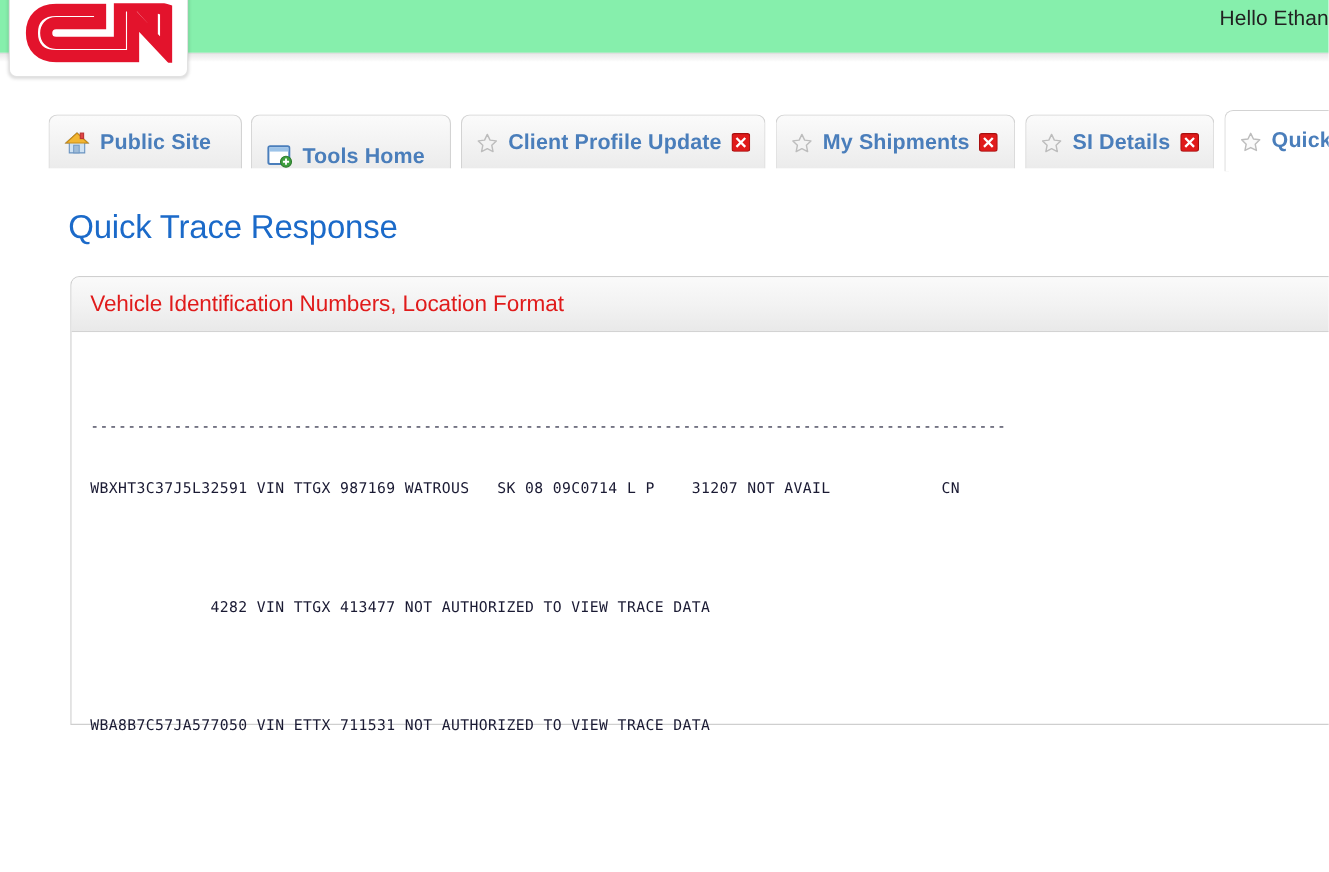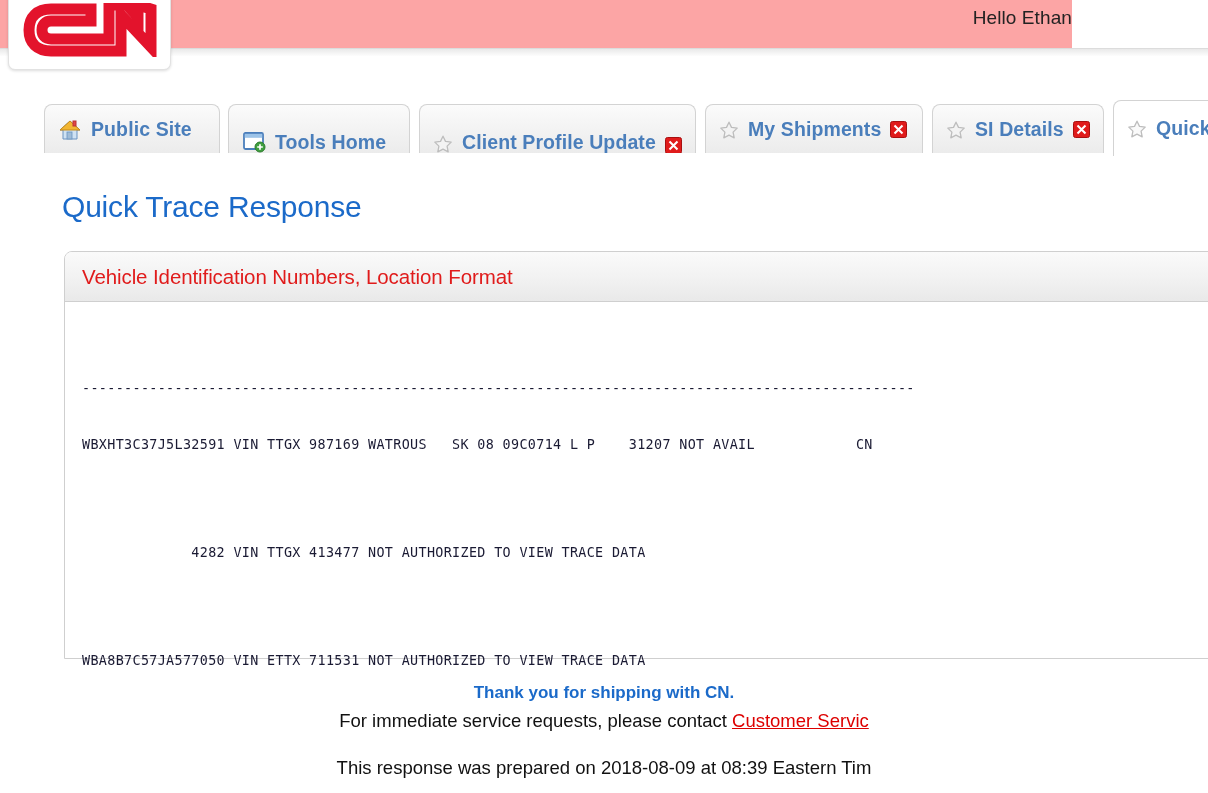--- a/index.html
+++ b/index.html
@@ -18,23 +18,23 @@
     height: 793px;
     overflow: hidden;
     background: #ffffff;
   }
 
   
   .topbar {
     position: absolute;
     left: 0;
     top: 0;
-    width: 1072px;
+    width: 1208px;
     height: 48px;
-    background: #fca5a5;
+    background: #86efac;
   }
   .topbar-underline {
     position: absolute;
     left: 0;
     top: 48px;
     width: 1208px;
     height: 8px;
     background: linear-gradient(to bottom, #e9e9e9 0%, #f4f4f4 55%, #fdfdfd 100%);
     border-top: 1px solid #dcdcdc;
     box-sizing: border-box;
@@ -241,21 +241,21 @@
         <svg width="24" height="24" viewBox="0 0 24 24">
           <rect x="2" y="3" width="19" height="16" rx="1.5" fill="#ffffff" stroke="#4a7ebb" stroke-width="1.8"></rect>
           <rect x="2.8" y="3.8" width="17.4" height="4" fill="#9cc3e8"></rect>
           <circle cx="18" cy="17" r="5" fill="#3f9f3f" stroke="#2c7a2c" stroke-width="1"></circle>
           <path d="M18 14.2 L18 19.8 M15.2 17 L20.8 17" stroke="#ffffff" stroke-width="1.7"></path>
         </svg>
       </span>
       <span class="tab-label">Tools Home</span>
     </div>
 
-    <div class="tab" style="left:419px;width:277px;align-items:flex-end;">
+    <div class="tab" style="left:419px;width:277px;">
       <span class="tab-icon">
         <svg width="20" height="20" viewBox="0 0 20 20">
           <path d="M10 2.2 L12.5 7.4 L18.2 8.1 L14.1 12.1 L15.2 17.8 L10 15.1 L4.8 17.8 L5.9 12.1 L1.8 8.1 L7.5 7.4 Z" fill="#f3f3f3" stroke="#bdbdbd" stroke-width="1.3" stroke-linejoin="round"></path>
         </svg>
       </span>
       <span class="tab-label">Client Profile Update</span>
       <span class="tab-close">
         <svg width="17" height="17" viewBox="0 0 17 17">
           <rect x="0.5" y="0.5" width="16" height="16" rx="2" fill="#e01b1b" stroke="#a81010"></rect>
           <path d="M4.5 4.5 L12.5 12.5 M12.5 4.5 L4.5 12.5" stroke="#ffffff" stroke-width="2.1"></path>
@@ -322,19 +322,14 @@
       
       
       
       
       
       
       
     </div>
   </div>
 
-  <div class="footer">
-    <div class="footer-thanks">Thank you for shipping with CN.</div>
-    <div class="footer-contact"><span>For immediate service requests, please contact </span><a class="footer-link" href="#">Customer Servic</a></div>
-    <div class="footer-prepared">This response was prepared on 2018-08-09 at 08:39 Eastern Tim</div>
-  </div>
 
 </div>
 
 </body></html>

